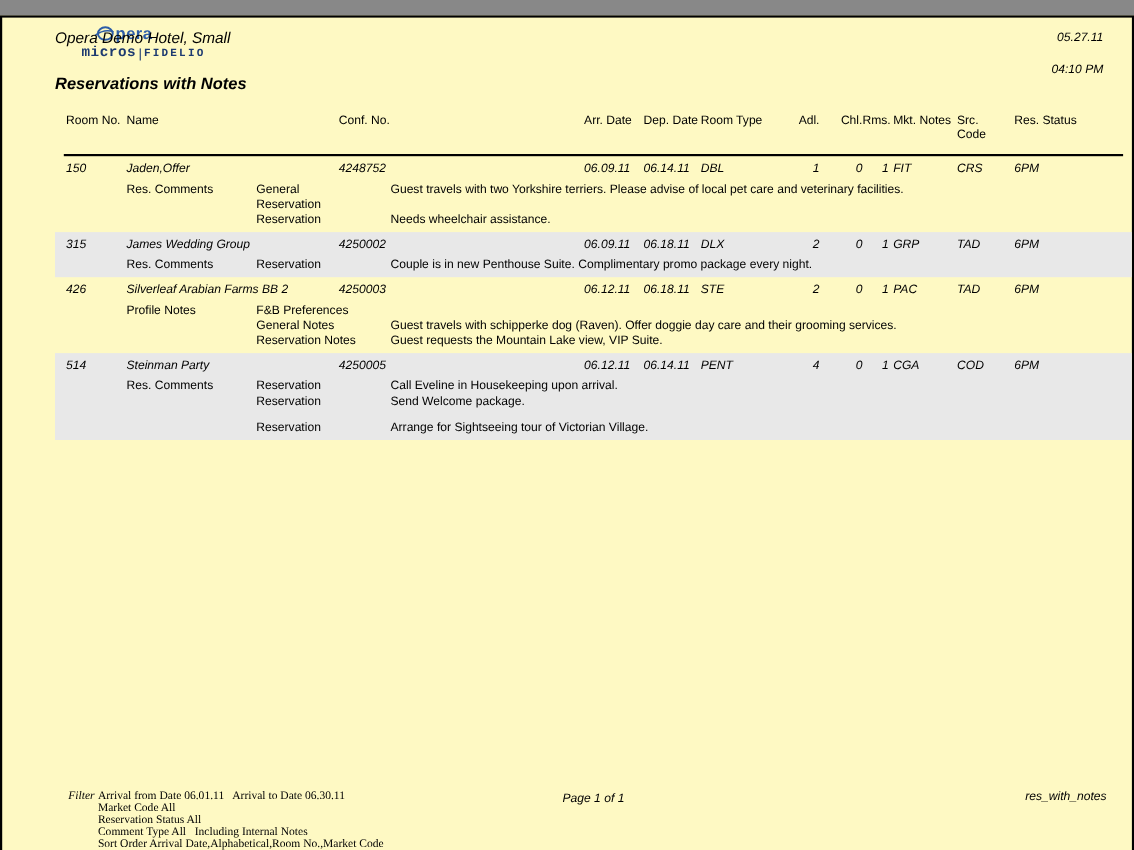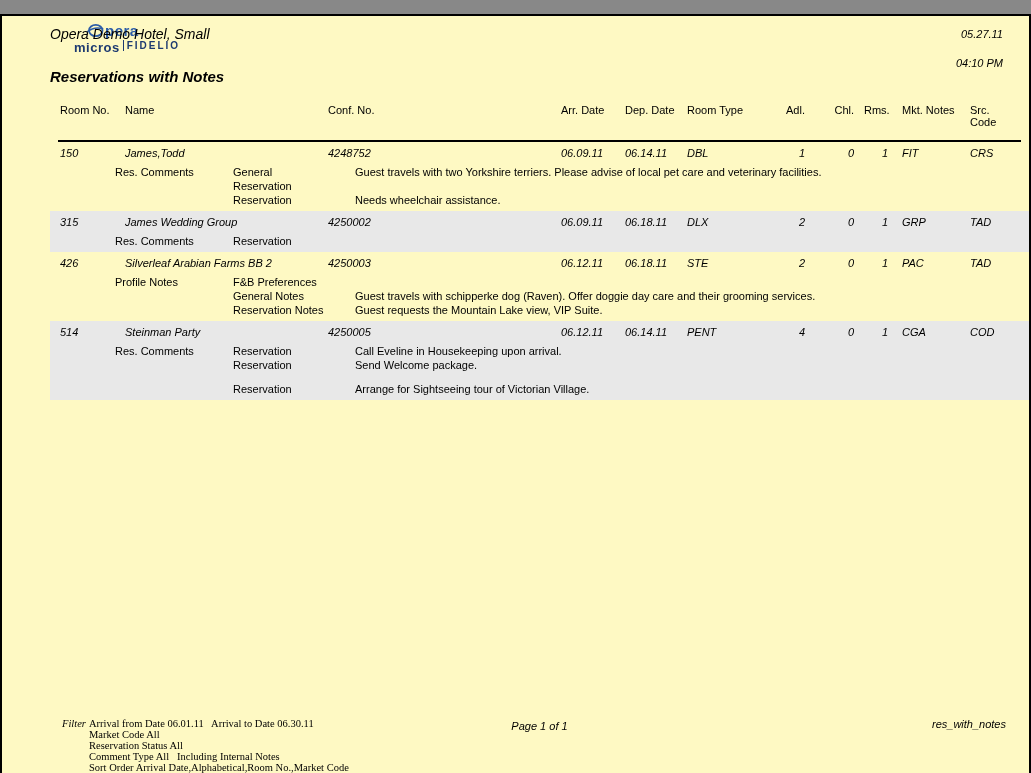--- a/index.html
+++ b/index.html
@@ -10,35 +10,34 @@
     font-family:"Liberation Sans", sans-serif;
     font-size:11px; color:#000;
     display:flex; flex-direction:column; overflow:hidden; position:relative;padding-left:48px;
   }
 
   
   .report-header { position:relative; height:80px; flex:none; }
   .logo { position:absolute; left:24px; top:6px; }
   .logo-top { display:flex; align-items:center; padding-left:12px; }
   .opera-text { color:#2d5da7; font-size:15px; font-weight:bold; letter-spacing:0.5px; }
-  .logo-bottom { display:flex; align-items:flex-start; margin-top:1px; }
+  .logo-bottom { display:flex; align-items:flex-end; margin-top:1px;font-family:Liberation Mono, monospace; }
   .micros { color:#1d3a70; font-weight:bold; font-size:13px; letter-spacing:0.5px; }
   .logo-divider { width:1px; height:11px; background:#1d3a70; margin:0 3px; }
   .fidelio { color:#1d3a70; font-weight:bold; font-size:10px; letter-spacing:2px; }
   .center-titles { position:absolute; left:0; right:0; top:10px; text-align:left; }
   .hotel-name { font-style:italic; font-size:14px; }
   .report-title { font-style:italic; font-weight:bold; font-size:15px; margin-top:26px; }
   .datetime { position:absolute; right:26px; top:12px; text-align:right; font-style:italic; font-size:11px; }
   .report-time { margin-top:17px; }
 
   
   .grid-cols {
     display:grid;
     grid-template-columns:55px 193px 223px 54px 52px 76px 32px 39px 24px 58px 52px 1fr;
-    gap:10px;
   }
   .thead {
     margin:6px 8px 0 8px; padding:2px 10px 12px 2px;
     border-bottom:2px solid #000; flex:none;
   }
   .num { text-align:right; }
   .pad-l { padding-left:4px; }
 
   .rows { flex:none; }
   .res-block { padding:5px 18px 4px 10px; }
@@ -112,21 +111,21 @@
     <div class="num">Rms.</div>
     <div class="pad-l">Mkt. Notes</div>
     <div class="pad-l">Src. Code</div>
     <div class="pad-l">Res. Status</div>
   </div>
 
   <div class="rows">
   <section class="res-block">
     <div class="main-row grid-cols">
       <div class="c room">150</div>
-      <div class="c name">James,Todd</div>
+      <div class="c name">Jaden,Offer</div>
       <div class="c conf">4248752</div>
       <div class="c arr">06.09.11</div>
       <div class="c dep">06.14.11</div>
       <div class="c type">DBL</div>
       <div class="c adl num">1</div>
       <div class="c chl num">0</div>
       <div class="c rms num">1</div>
       <div class="c mkt pad-l">FIT</div>
       <div class="c src pad-l">CRS</div>
       <div class="c status pad-l">6PM</div>
@@ -167,20 +166,21 @@
       <div class="c rms num">1</div>
       <div class="c mkt pad-l">GRP</div>
       <div class="c src pad-l">TAD</div>
       <div class="c status pad-l">6PM</div>
     </div>
     <div class="notes">
   <div class="note-row">
     <div class="nc"></div>
     <div class="nc nlabel">Res. Comments</div>
     <div class="nc ntype">Reservation</div>
+    <div class="nc ntext">Couple is in new Penthouse Suite. Complimentary promo package every night.</div>
   </div>
 </div>
   </section>
 
   <section class="res-block">
     <div class="main-row grid-cols">
       <div class="c room">426</div>
       <div class="c name">Silverleaf Arabian Farms BB 2</div>
       <div class="c conf">4250003</div>
       <div class="c arr">06.12.11</div>

